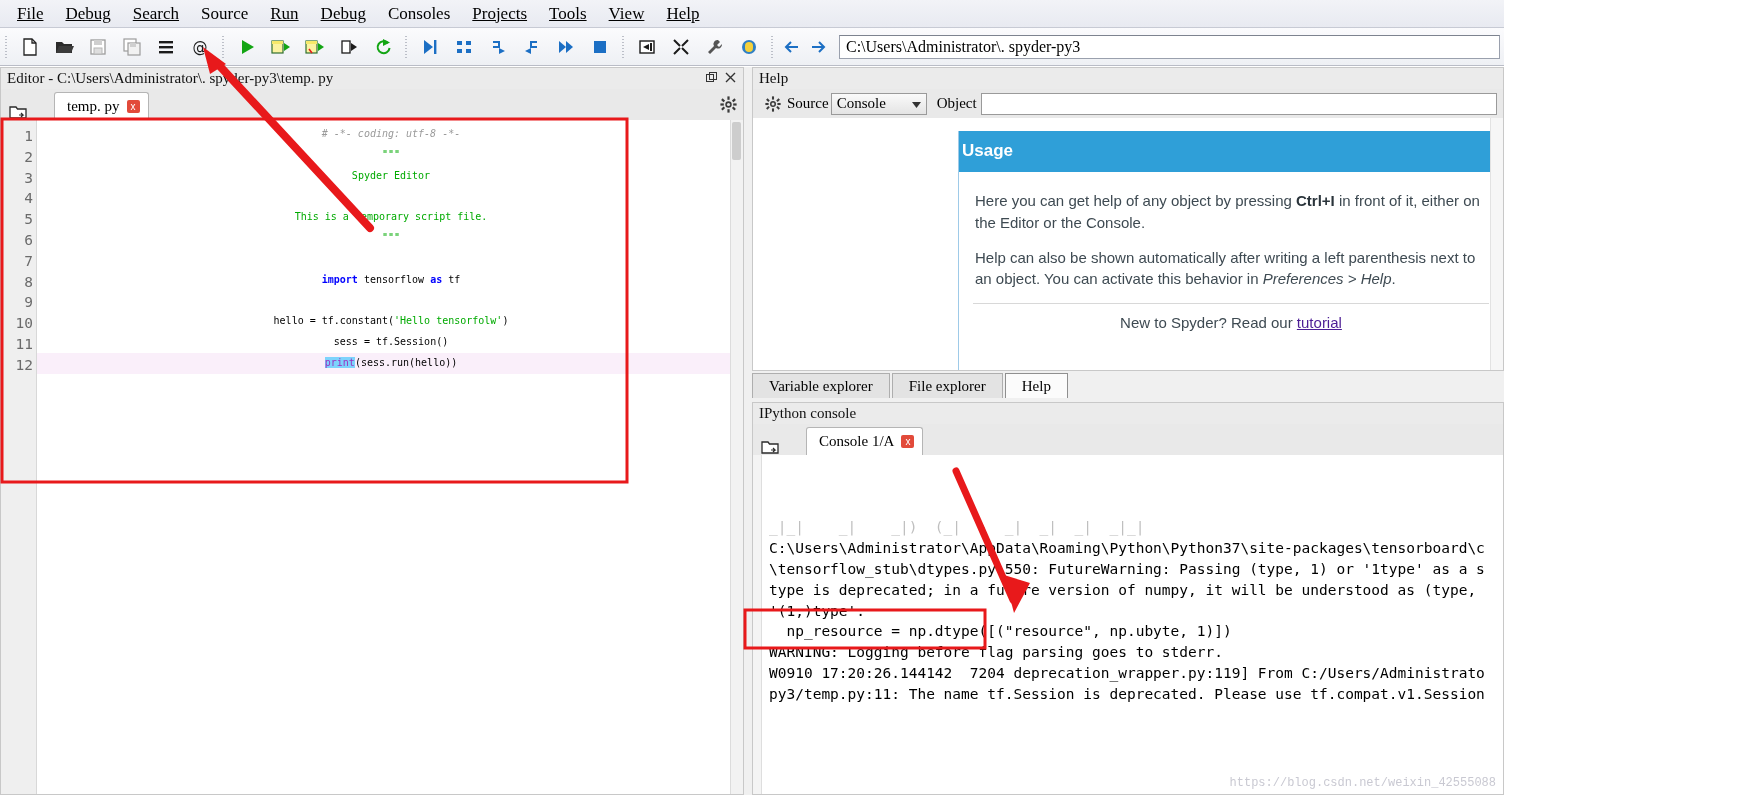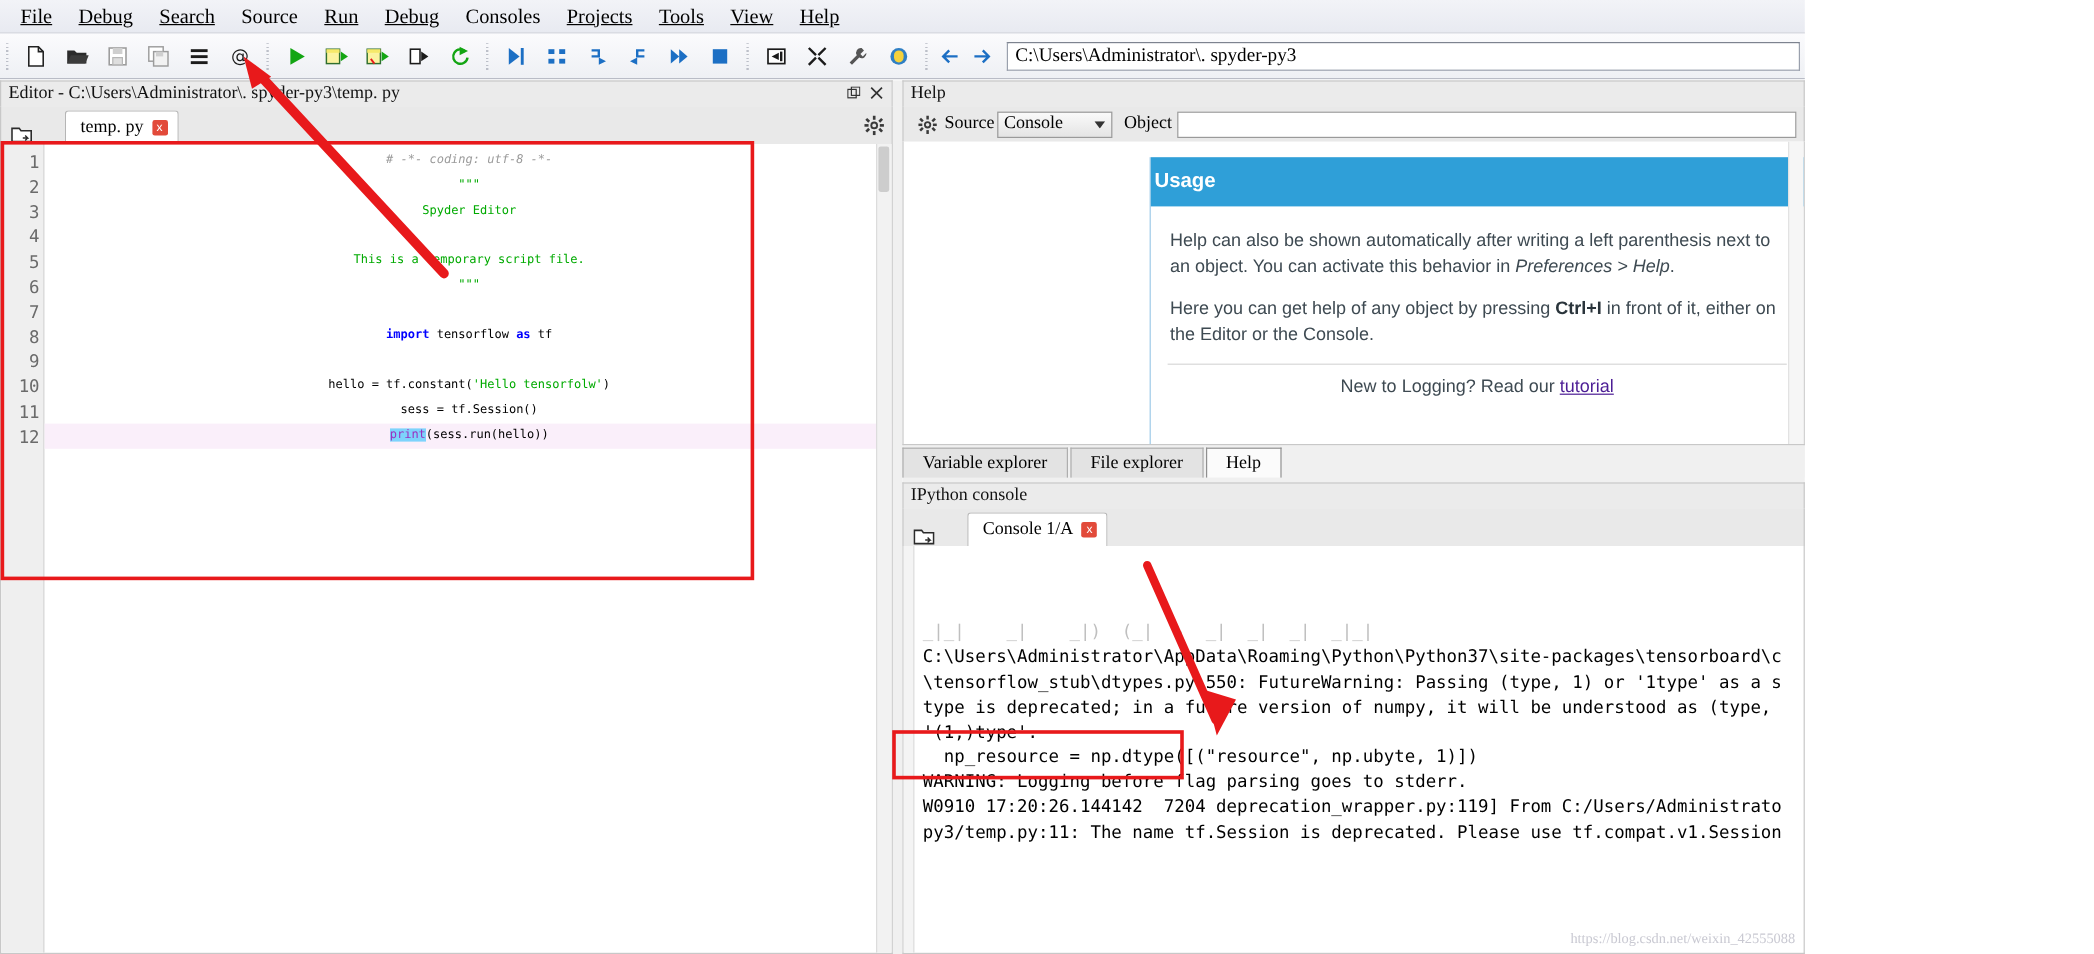--- a/index.html
+++ b/index.html
@@ -179,21 +179,21 @@
     line-height:20.8px;
   }
   .console-body .cline{height:20.8px;}
   .clipped-top{color:#bfbfbf;}
   .con-scroll{position:absolute;left:0;top:0;bottom:0;width:8px;background:#f4f4f4;border-right:1px solid #dedede;}
 
   
   .ann{position:absolute;pointer-events:none;}
   .watermark{
     position:absolute;right:8px;bottom:5px;color:#c9c9d2;font-size:12px;
-    font-family:Liberation Serif, serif;
+    font-family:Liberation Mono, monospace;
   }
 </style>
 </head>
 <body>
 
 <div class="app">
 
   <div class="menubar">
     <div class="menu-item"><u>File</u></div>
     <div class="menu-item"><u>Debug</u></div>
@@ -476,26 +476,26 @@
           </span>
         </span>
         <span style="font-family:'Liberation Serif',serif;font-size:15px;margin-left:10px;">Object</span>
         <span style="flex:1;height:22px;margin-left:4px;margin-right:6px;background:#fff;border:1px solid #9a9a9a;box-sizing:border-box;"></span>
       </div>
 
       <div class="help-body">
         <div class="help-inner">
           <div class="usage-head">Usage</div>
           <div class="usage-text">
+            <p><span>Here you can get help of any object by pressing </span><b>Ctrl+I</b><span> in front of it, either on the Editor or the Console.</span></p>
             <p><span>Help can also be shown automatically after writing a left parenthesis next to an object. You can activate this behavior in </span><i>Preferences &gt; Help</i><span>.</span></p>
-            <p><span>Here you can get help of any object by pressing </span><b>Ctrl+I</b><span> in front of it, either on the Editor or the Console.</span></p>
           </div>
           <div class="usage-sep"></div>
           <div class="usage-foot">
-            <span>New to Logging? Read our </span><a>tutorial</a>
+            <span>New to Spyder? Read our </span><a>tutorial</a>
           </div>
         </div>
         <div class="help-side-scroll"></div>
       </div>
 
       <div class="htabs">
         <div class="htab">
             <span>Variable explorer</span>
           </div>
         <div class="htab">

